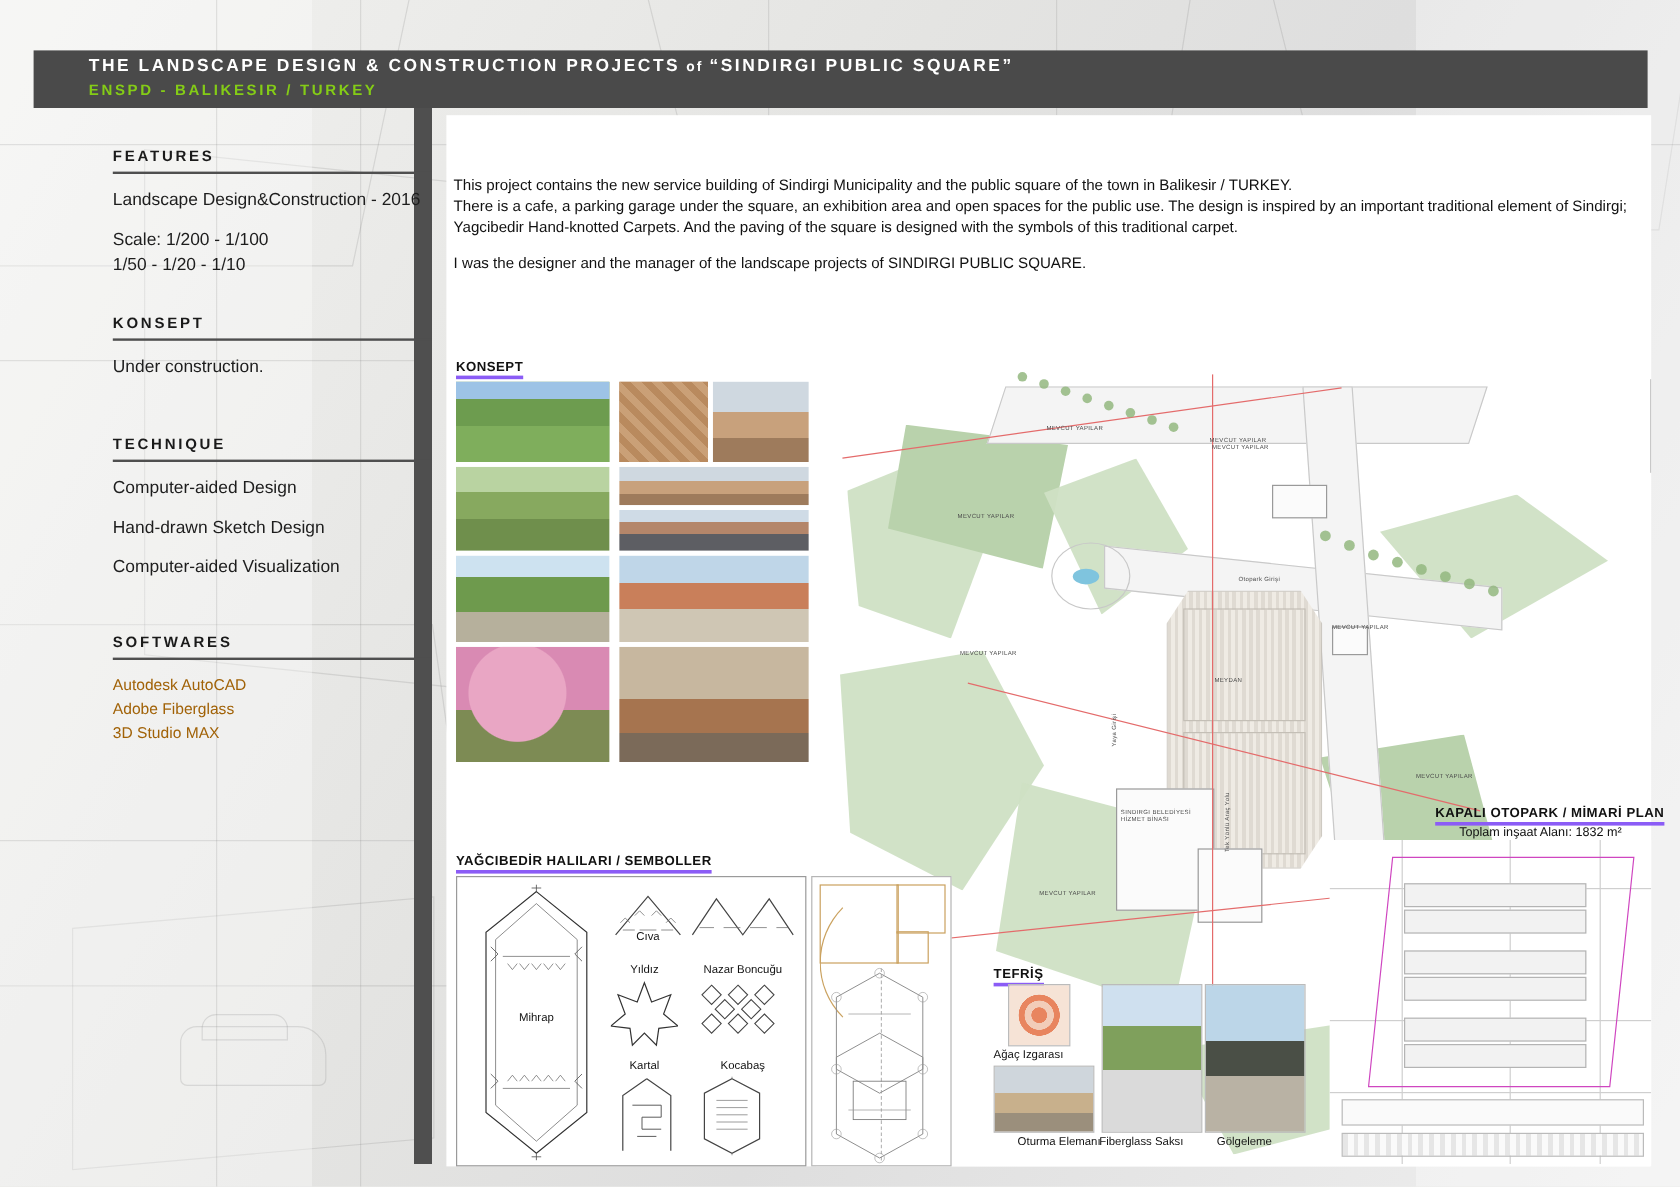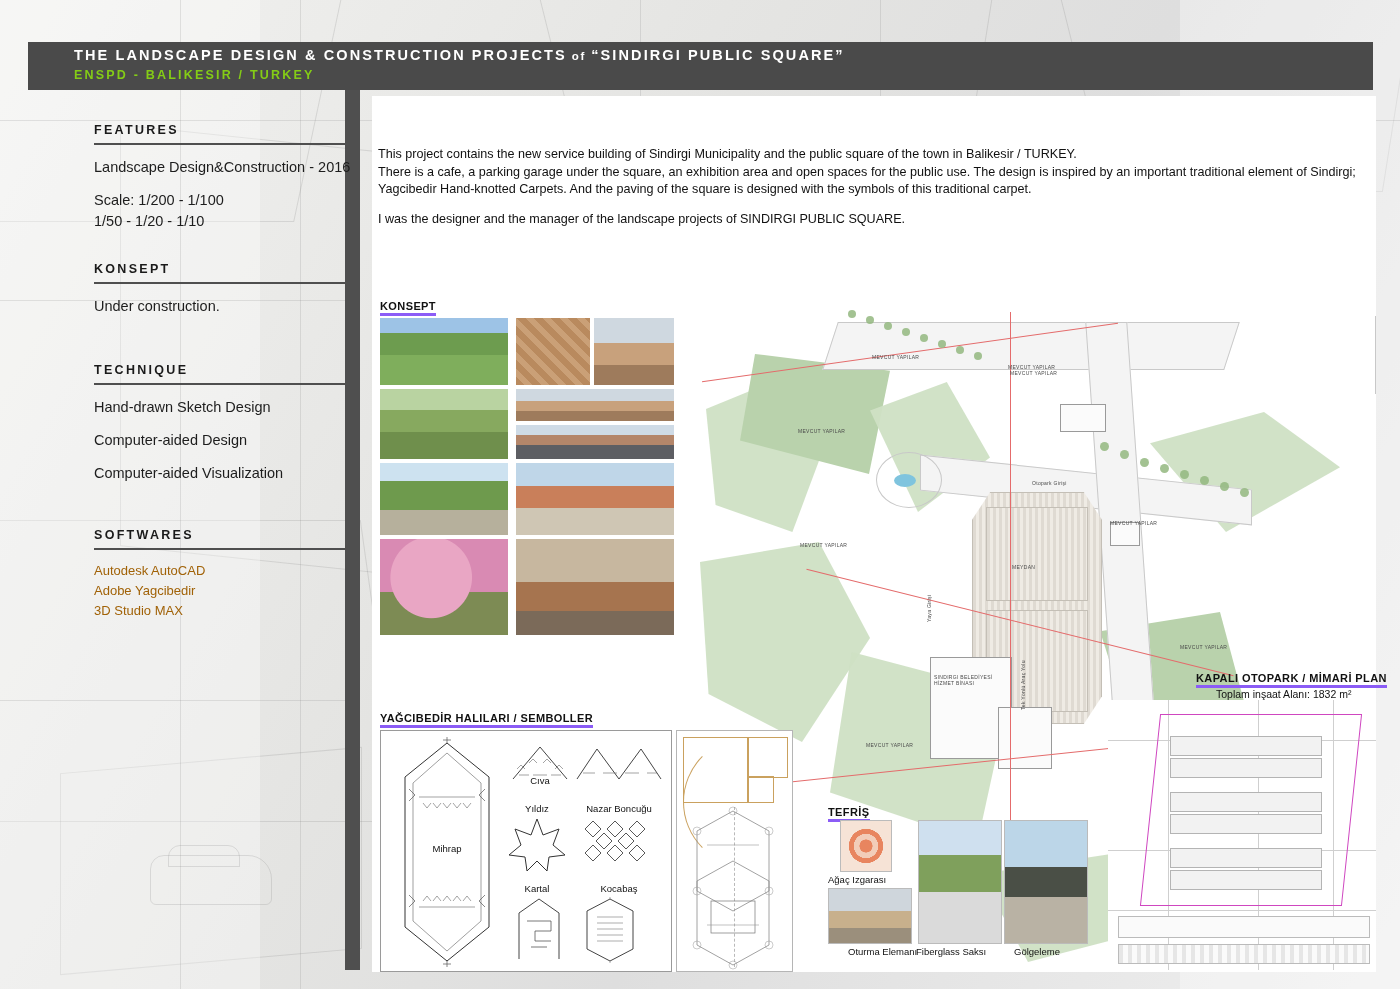--- a/index.html
+++ b/index.html
@@ -160,30 +160,30 @@
 
   <div style="margin-top:30px">
     <div class="sec-title">KONSEPT</div>
     <div class="rule"></div>
     <div class="body-txt">Under construction.</div>
   </div>
 
   <div style="margin-top:46px">
     <div class="sec-title">TECHNIQUE</div>
     <div class="rule"></div>
+    <div class="body-txt">Computer-aided Design</div>
     <div class="body-txt">Hand-drawn Sketch Design</div>
-    <div class="body-txt">Computer-aided Design</div>
     <div class="body-txt">Computer-aided Visualization</div>
   </div>
 
   <div style="margin-top:44px">
     <div class="sec-title">SOFTWARES</div>
     <div class="rule"></div>
     <div class="small-txt">Autodesk AutoCAD</div>
-    <div class="small-txt" style="margin-top:2px">Adobe Yagcibedir</div>
+    <div class="small-txt" style="margin-top:2px">Adobe Fiberglass</div>
     <div class="small-txt" style="margin-top:2px">3D Studio MAX</div>
   </div>
 </div>
 
 <div class="panel"></div>
 
 <div class="intro">
   <p style="white-space:pre-line">This project contains the new service building of Sindirgi Municipality  and the public square of the town in Balikesir / TURKEY.
 There is a cafe, a parking garage under the square, an exhibition area and open spaces for the public use. The design is inspired by an important traditional element of Sindirgi;
 Yagcibedir Hand-knotted Carpets. And the paving of the square is designed with the symbols of this traditional carpet.</p>

